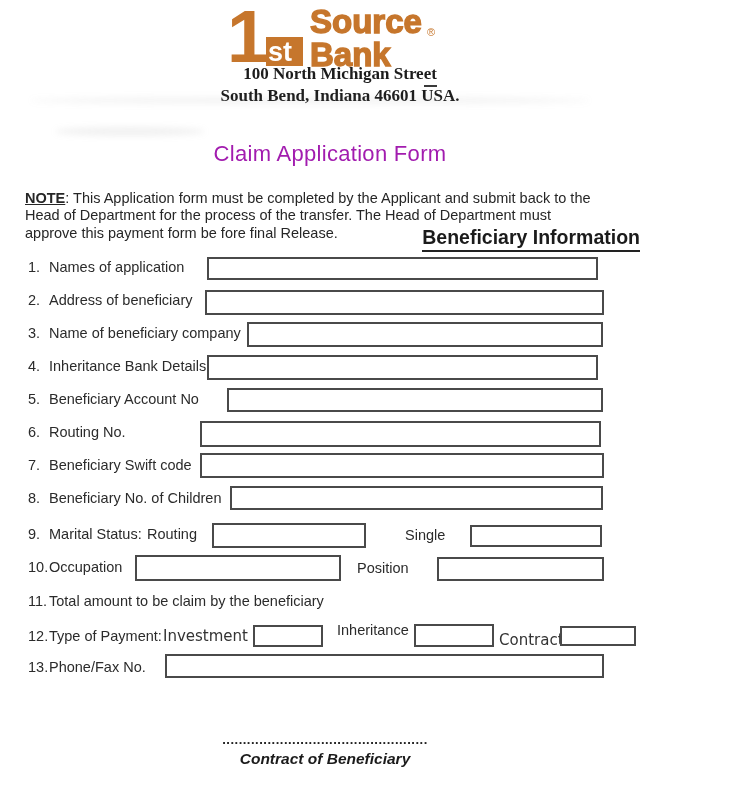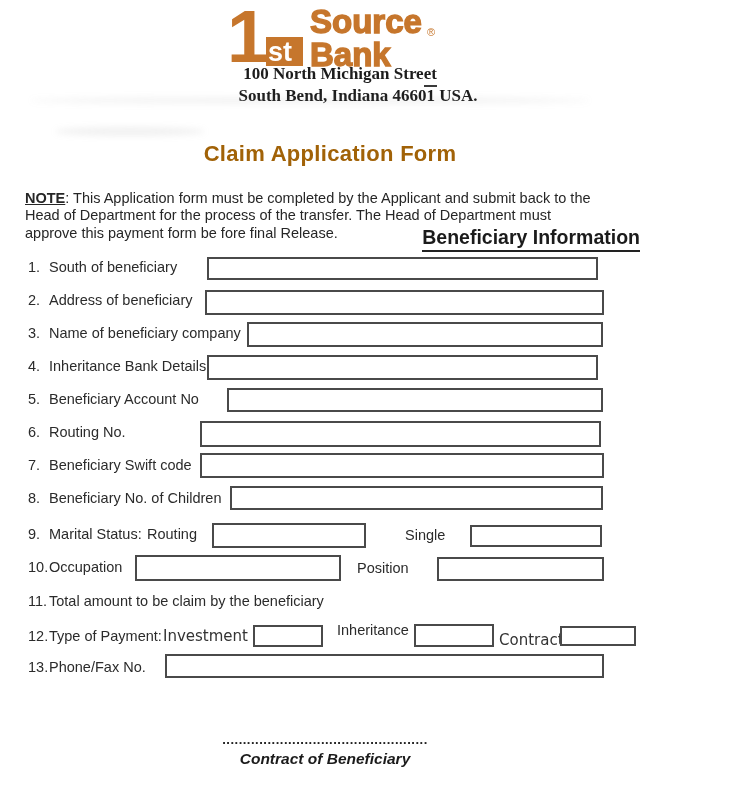--- a/index.html
+++ b/index.html
@@ -5,29 +5,29 @@
   html,body { margin:0; padding:0; background:#fff; }
   .page {
     position:relative; width:752px; height:785px; background:#fff;
     font-family:"Liberation Sans", sans-serif; color:#222; overflow:hidden;
   }
 
   
   .logo { position:absolute; left:230px; top:3px; }
   .addr { position:absolute; left:0; width:680px; text-align:center;
           font-family:"Liberation Serif", serif; font-weight:bold; font-size:17px; color:#1c1c1c; }
-  .addr1 { top:64px; } .addr2 { top:86px;padding-left:18px; }
+  .addr1 { top:64px; } .addr2 { top:86px; }
   .dash-artifact { position:absolute; left:424px; top:85px; width:13px; height:2px; background:#3a3a3a; }
   .smudge { position:absolute; background:rgba(140,140,140,0.10); filter:blur(3px); border-radius:50%; }
   .smudge1 { left:30px; top:97px; width:560px; height:7px; }
   .smudge2 { left:55px; top:127px; width:150px; height:9px; background:rgba(140,140,140,0.12); }
 
   
   .title { position:absolute; top:141px; left:0; width:660px; text-align:center;
-           font-size:22px; font-weight:bold; color:#a16207; letter-spacing:0.3px; }
+           font-size:22px; font-weight:normal; color:#a21caf; letter-spacing:0.3px; }
   .note { position:absolute; left:25px; top:175px; width:578px; font-size:14.5px; line-height:1.24; color:#262626; }
   .note-label { font-weight:bold; text-decoration:underline; }
   .section-heading { position:absolute; top:226px; left:0; width:640px; text-align:right; }
   .section-heading span { display:inline-block; font-size:19.5px; font-weight:bold; color:#1b1b1b;
                           border-bottom:2px solid #222; padding-bottom:1px; }
 
   
   .flabel { position:absolute; left:28px; font-size:14.5px; color:#2b2b2b; white-space:nowrap; }
   .num { display:inline-block; min-width:21px; }
   .sublabel { position:absolute; font-size:14.5px; color:#2b2b2b; white-space:nowrap; }
@@ -87,21 +87,21 @@
   <div class="addr addr2">South Bend, Indiana 46601 USA.</div>
   <div class="dash-artifact"></div>
   <div class="smudge smudge1"></div>
   <div class="smudge smudge2"></div>
 
   <div class="title">Claim Application Form</div>
   <p class="note"><span class="note-label">NOTE</span><span>: This Application form must be completed by the Applicant and submit back to the Head of Department for the process of the transfer. The Head of Department must approve this payment form be fore final Release.</span></p>
 
   <div class="section-heading"><span>Beneficiary Information</span></div>
 
-  <div class="flabel l1"><span class="num">1.</span><span>South of beneficiary</span></div>
+  <div class="flabel l1"><span class="num">1.</span><span>Names of application</span></div>
   <input class="box b1" type="text" style="">
 
   <div class="flabel l2"><span class="num">2.</span><span>Address of beneficiary</span></div>
   <input class="box b2" type="text" style="">
 
   <div class="flabel l3"><span class="num">3.</span><span>Name of beneficiary company</span></div>
   <input class="box b3" type="text" style="">
 
   <div class="flabel l4"><span class="num">4.</span><span>Inheritance Bank Details</span></div>
   <input class="box b4" type="text" style="">

